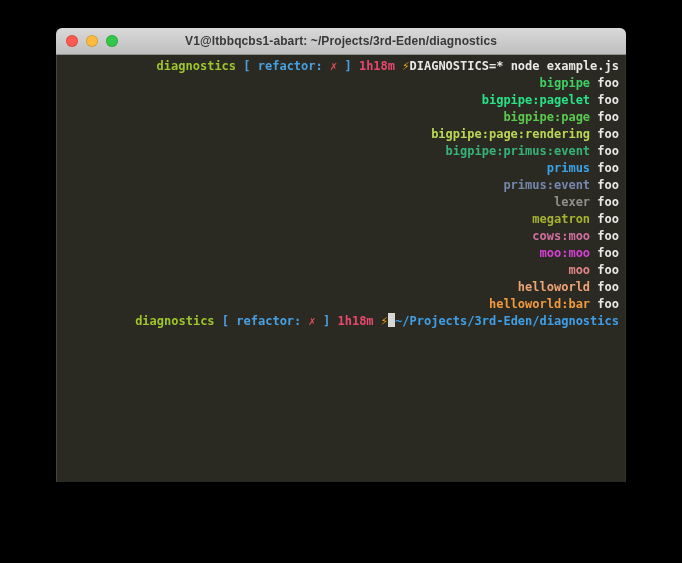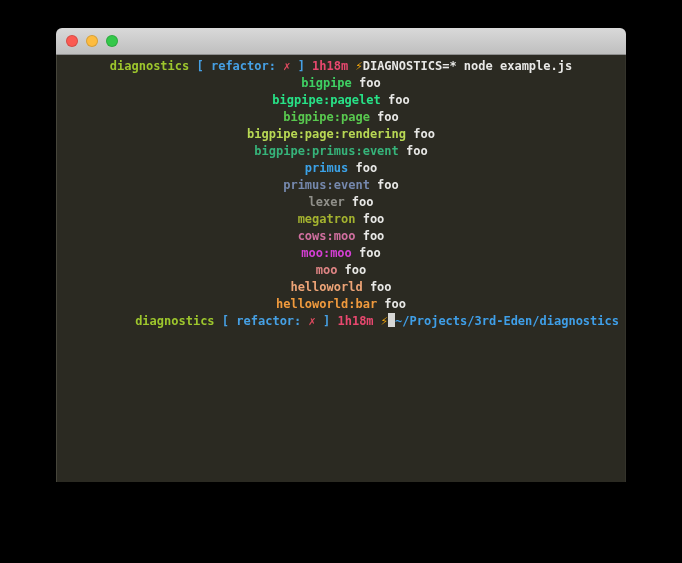--- a/index.html
+++ b/index.html
@@ -60,21 +60,21 @@
     font-family:"DejaVu Sans Mono", monospace;
     font-size:12px;
     font-weight:bold;
     line-height:17px;
     white-space:pre;
     overflow:hidden;
   }
   .term-line{
     height:17px;
     display:flex;
-    justify-content:center;
+    justify-content:flex-end;
   }
   .term-line.has-right{
     justify-content:flex-end;
   }
   .cursor{
     display:inline-block;
     width:7px;
     height:14px;
     vertical-align:-2px;
   }
@@ -82,15 +82,16 @@
 </head>
 <body>
 
 <div class="window">
   <div class="titlebar">
     <div class="traffic">
       <span style="background: rgb(251, 90, 82);"></span>
       <span style="background: rgb(253, 188, 64);"></span>
       <span style="background: rgb(52, 200, 74);"></span>
     </div>
+    <div class="title">V1@ltbbqcbs1-abart: ~/Projects/3rd-Eden/diagnostics</div>
   </div>
   <div class="content" style="background: rgb(43, 42, 34); color: rgb(232, 232, 230);"><div class="term-line"><span><span style="color: rgb(157, 198, 45);">diagnostics</span><span style="color: rgb(70, 160, 228);"> [ refactor: </span><span style="color: rgb(223, 74, 95);">✗</span><span style="color: rgb(70, 160, 228);"> ] </span><span style="color: rgb(232, 72, 111);">1h18m</span><span style="color: rgb(240, 164, 10);"> ⚡</span><span style="color: rgb(232, 232, 230);">DIAGNOSTICS=* node example.js</span></span></div><div class="term-line"><span><span style="color: rgb(63, 207, 99);">bigpipe</span><span style="color: rgb(232, 232, 230);"> foo</span></span></div><div class="term-line"><span><span style="color: rgb(39, 226, 135);">bigpipe:pagelet</span><span style="color: rgb(232, 232, 230);"> foo</span></span></div><div class="term-line"><span><span style="color: rgb(89, 201, 79);">bigpipe:page</span><span style="color: rgb(232, 232, 230);"> foo</span></span></div><div class="term-line"><span><span style="color: rgb(184, 216, 84);">bigpipe:page:rendering</span><span style="color: rgb(232, 232, 230);"> foo</span></span></div><div class="term-line"><span><span style="color: rgb(54, 179, 122);">bigpipe:primus:event</span><span style="color: rgb(232, 232, 230);"> foo</span></span></div><div class="term-line"><span><span style="color: rgb(59, 162, 232);">primus</span><span style="color: rgb(232, 232, 230);"> foo</span></span></div><div class="term-line"><span><span style="color: rgb(117, 136, 173);">primus:event</span><span style="color: rgb(232, 232, 230);"> foo</span></span></div><div class="term-line"><span><span style="color: rgb(144, 144, 138);">lexer</span><span style="color: rgb(232, 232, 230);"> foo</span></span></div><div class="term-line"><span><span style="color: rgb(164, 179, 47);">megatron</span><span style="color: rgb(232, 232, 230);"> foo</span></span></div><div class="term-line"><span><span style="color: rgb(208, 111, 159);">cows:moo</span><span style="color: rgb(232, 232, 230);"> foo</span></span></div><div class="term-line"><span><span style="color: rgb(213, 63, 213);">moo:moo</span><span style="color: rgb(232, 232, 230);"> foo</span></span></div><div class="term-line"><span><span style="color: rgb(224, 133, 133);">moo</span><span style="color: rgb(232, 232, 230);"> foo</span></span></div><div class="term-line"><span><span style="color: rgb(237, 164, 119);">helloworld</span><span style="color: rgb(232, 232, 230);"> foo</span></span></div><div class="term-line"><span><span style="color: rgb(240, 154, 61);">helloworld:bar</span><span style="color: rgb(232, 232, 230);"> foo</span></span></div><div class="term-line has-right"><span><span style="color: rgb(157, 198, 45);">diagnostics</span><span style="color: rgb(70, 160, 228);"> [ refactor: </span><span style="color: rgb(223, 74, 95);">✗</span><span style="color: rgb(70, 160, 228);"> ] </span><span style="color: rgb(232, 72, 111);">1h18m</span><span style="color: rgb(240, 164, 10);"> ⚡</span><span class="cursor" style="background: rgb(214, 214, 212);"></span></span><span><span style="color: rgb(63, 159, 232);">~/Projects/3rd-Eden/diagnostics</span></span></div></div>
 </div>
 
 </body></html>

